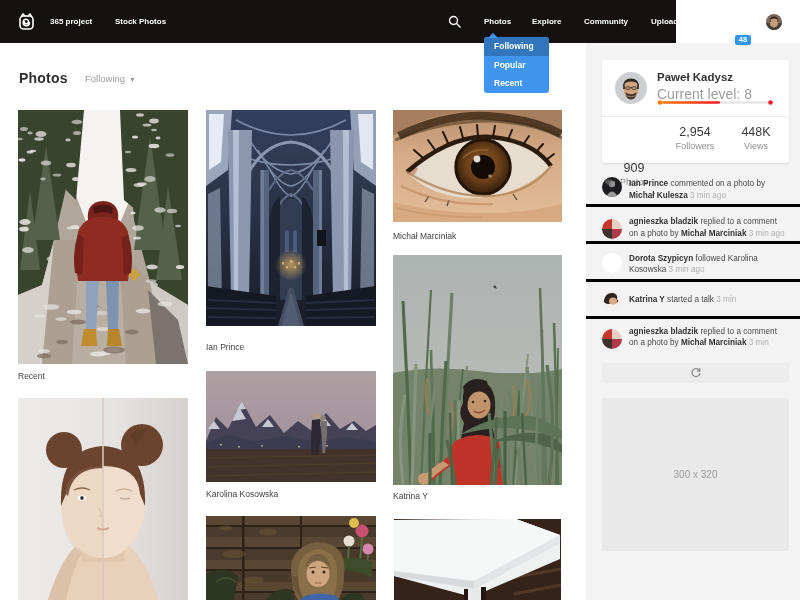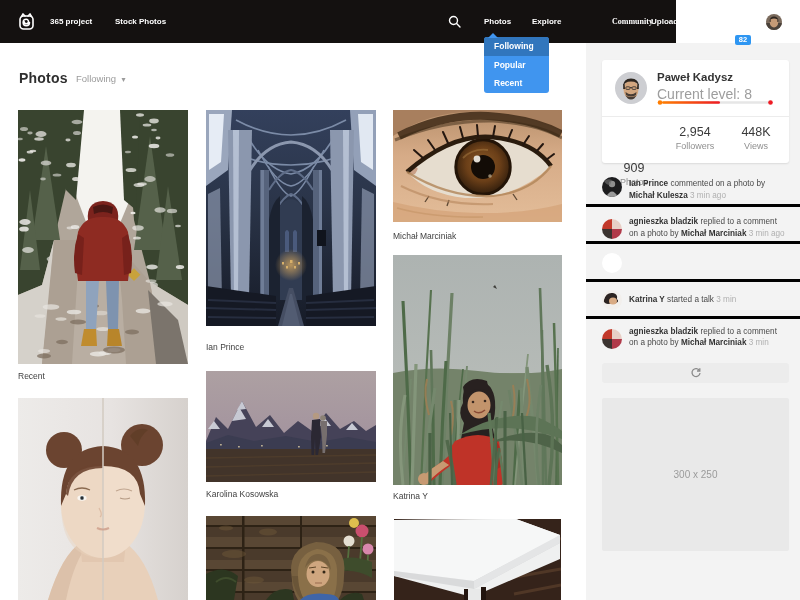--- a/index.html
+++ b/index.html
@@ -19,21 +19,21 @@
 #dd .caret { position:absolute; left:4px; top:-4px; width:0; height:0;
   border-left:5px solid transparent; border-right:5px solid transparent;
   border-bottom:5px solid #4095ef; }
 #dd .it { height:18.6px; line-height:18.6px; color:#fff; font-weight:bold;
   font-size:8.5px; padding-left:10px; }
 #dd .it.sel { background:#3176bd; border-radius:3px 3px 0 0; }
 
 
 #h1 { position:absolute; left:19px; top:70px; font-size:14px; font-weight:bold;
   color:#2f2f2f; letter-spacing:0.2px; }
-#flt { position:absolute; left:76px; top:73px; font-size:9.5px; color:#9b9b9b; }
+#flt { position:absolute; left:85px; top:73px; font-size:9.5px; color:#9b9b9b; }
 
 
 .cap { position:absolute; font-size:8.5px; color:#3f3f3f; white-space:nowrap; }
 
 
 #side { position:absolute; left:586px; top:43px; width:219px; height:557px;
   background:#f3f3f3; }
 #card { position:absolute; left:16px; top:17px; width:187px; height:103px;
   background:#fff; border-radius:3px; box-shadow:0 1px 2px rgba(0,0,0,0.10); }
 #card .name { position:absolute; left:55px; top:11px; font-size:11.5px;
@@ -76,36 +76,36 @@
       <path d="M10.5 9.5 a3.2 3.2 0 1 1 -3.2 -3.2 a2.2 2.2 0 1 1 -2.2 2.2" fill="none" stroke="#fff" stroke-width="1.5" stroke-linecap="round"></path>
     </svg>
     <span class="navtxt" style="left:50px;">365 project</span>
     <span class="navtxt" style="left:115px;">Stock Photos</span>
     <svg class="abs" style="left:448px; top:15px;" width="13" height="13" viewBox="0 0 13 13">
       <circle cx="5.5" cy="5.5" r="4" fill="none" stroke="#fff" stroke-width="1.4"></circle>
       <line x1="8.6" y1="8.6" x2="12" y2="12" stroke="#fff" stroke-width="1.4" stroke-linecap="round"></line>
     </svg>
     <span class="navtxt" style="left:484px;">Photos</span>
     <span class="navtxt" style="left:532px;">Explore</span>
-    <span class="navtxt" style="left:612px;font-family:Liberation Serif, serif;">Community</span>
+    <span class="navtxt" style="left:584px;">Community</span>
     <span class="navtxt" style="left:651px;">Upload</span>
     <svg class="abs" style="left:699px; top:16px;" width="12" height="12" viewBox="0 0 12 12">
       <circle cx="6" cy="6" r="5.2" fill="none" stroke="#fff" stroke-width="1.1"></circle>
       <text x="6" y="8.8" font-size="7.5" font-weight="bold" fill="#fff" text-anchor="middle" font-family="Liberation Sans">?</text>
     </svg>
     <svg class="abs" style="left:718px; top:17px;" width="12" height="9" viewBox="0 0 12 9">
       <rect x="0.6" y="0.6" width="10.8" height="7.8" rx="1.3" fill="none" stroke="#fff" stroke-width="1.1"></rect>
       <path d="M1 1.2 L6 5 L11 1.2" fill="none" stroke="#fff" stroke-width="1.1"></path>
     </svg>
     <svg class="abs" style="left:738px; top:15px;" width="11" height="13" viewBox="0 0 11 13">
       <path d="M5.5 1 a3.5 3.5 0 0 1 3.5 3.5 c0 2.8 1.2 4 1.2 4 H0.8 c0 0 1.2 -1.2 1.2 -4 a3.5 3.5 0 0 1 3.5 -3.5 z" fill="none" stroke="#fff" stroke-width="1.1" stroke-linejoin="round"></path>
       <path d="M4.2 10.6 a1.4 1.4 0 0 0 2.6 0" fill="none" stroke="#fff" stroke-width="1.1"></path>
     </svg>
     <div class="abs" style="left:735px; top:35px; width:16px; height:10px; background:#2e96f2; border-radius:2px; z-index:5; text-align:center;">
-      <span style="color:#fff; font-size:7.5px; font-weight:bold; line-height:10px; display:block;">82</span>
+      <span style="color:#fff; font-size:7.5px; font-weight:bold; line-height:10px; display:block;">48</span>
     </div>
     <div class="abs" style="left:765.5px; top:13.5px; width:16px; height:16px; border-radius:50%; overflow:hidden;">
       <svg width="16" height="16" viewBox="0 0 16 16">
         <rect width="16" height="16" fill="#7a6a5c"></rect>
         <rect y="9" width="16" height="7" fill="#4a413a"></rect>
         <ellipse cx="8" cy="8.5" rx="4.2" ry="5" fill="#c59a76"></ellipse>
         <path d="M3.5 7 Q4 2.5 8 2.5 Q12 2.5 12.5 7 Q12 4.5 8 4.5 Q4 4.5 3.5 7 Z" fill="#2e2620"></path>
         <path d="M3.8 6 L3.8 8 L4.6 8 L4.6 6 Z M11.4 6 L11.4 8 L12.2 8 L12.2 6 Z" fill="#2e2620"></path>
       </svg>
     </div>
@@ -648,20 +648,21 @@
             <rect x="10" y="10" width="10" height="10" fill="#b03a4a"></rect>
             <rect x="10" y="0" width="10" height="10" fill="#e7cfc6"></rect>
             <rect x="0" y="10" width="10" height="10" fill="#3b3330"></rect>
           </svg></div>
       <div class="tx" style="top:9px;"><b>agnieszka bladzik</b> replied to a comment<br>on a photo by <b>Michał Marciniak</b> <span class="tm">3 min ago</span></div>
     </div>
     <div class="act" style="top:201px; height:38px;">
       <div class="av" style="top:9px;"><svg width="20" height="20">
             <rect width="20" height="20" fill="#ffffff"></rect>
           </svg></div>
+      <div class="tx" style="top:8.5px;"><b>Dorota Szypicyn</b> followed Karolina<br>Kosowska <span class="tm">3 min ago</span></div>
     </div>
     <div class="act" style="top:239px; height:37px;">
       <div class="av" style="top:8px;"><svg width="20" height="20">
             <rect width="20" height="20" fill="#f2efec"></rect>
             <path d="M2 10 Q4 2 11 3 Q16 4 15 9 Q18 12 13 13 L6 14 Q1 13 2 10" fill="#2c2422"></path>
             <ellipse cx="11" cy="11" rx="4" ry="3.6" fill="#d9ab84"></ellipse>
           </svg></div>
       <div class="tx" style="top:11.5px;"><b>Katrina Y</b> started a talk <span class="tm">3 min</span></div>
     </div>
     <div class="act" style="top:276px; height:37px; border-bottom:none;">
@@ -674,15 +675,15 @@
           </svg></div>
       <div class="tx" style="top:6.5px;"><b>agnieszka bladzik</b> replied to a comment<br>on a photo by <b>Michał Marciniak</b> <span class="tm">3 min</span></div>
     </div>
 
     <div id="refresh">
       <svg width="12" height="12" viewBox="0 0 12 12" style="margin-top:4px;">
         <path d="M9.5 3.6 A4 4 0 1 0 10 6" fill="none" stroke="#8a8a8a" stroke-width="1.3"></path>
         <path d="M9.8 1.2 L9.8 4 L7 4" fill="none" stroke="#8a8a8a" stroke-width="1.3"></path>
       </svg>
     </div>
-    <div id="ad"><span>300 x 250</span></div>
+    <div id="ad"><span>300 x 320</span></div>
   </div>
 </div>
 
 </body></html>

